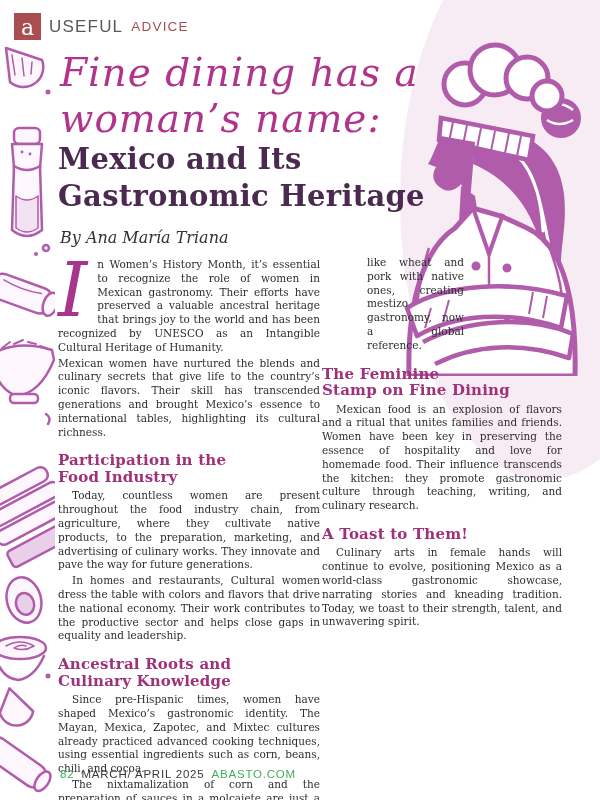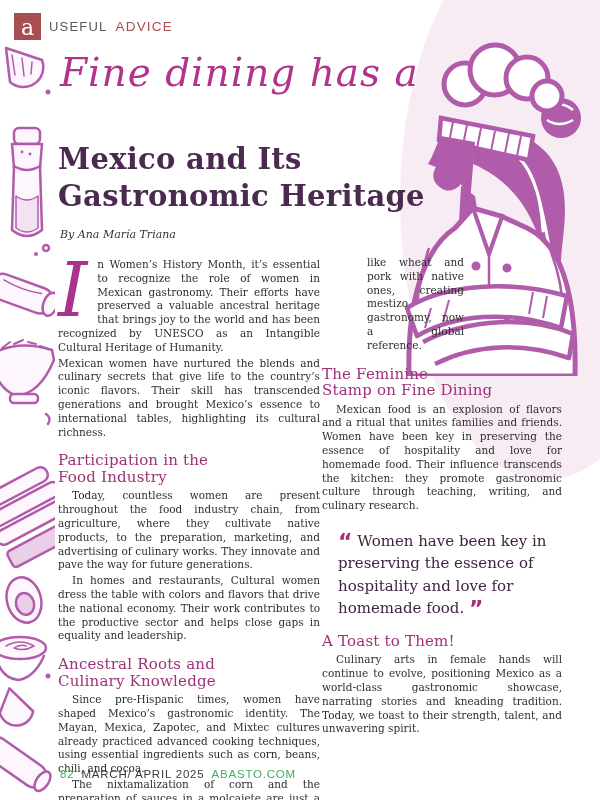--- a/index.html
+++ b/index.html
@@ -8,36 +8,36 @@
   
   .blob{position:absolute;left:400px;top:-80px;width:290px;height:560px;border-radius:50%;
         background:#f8ecf4;z-index:0;}
   .chef{position:absolute;left:383px;top:36px;width:217px;height:340px;z-index:1;}
   .food-strip{position:absolute;left:0;top:0;width:55px;height:800px;z-index:1;}
   
   .kicker{position:absolute;left:14px;top:13px;display:flex;align-items:center;gap:8px;
           font-family:"Liberation Sans", sans-serif;z-index:3;}
   .logo-box{width:27px;height:27px;background:#a84e50;color:#fff;display:flex;align-items:flex-end;
             justify-content:center;font-family:"DejaVu Serif", serif;font-size:22px;line-height:25px;}
-  .kicker-useful{color:#58595b;font-size:13px;letter-spacing:1.2px;}
+  .kicker-useful{color:#58595b;font-size:17px;letter-spacing:1.2px;}
   .kicker-advice{color:#a84e50;font-size:13.5px;letter-spacing:1.2px;font-weight:normal;}
   
   .script-title{position:absolute;left:60px;top:50px;z-index:2;font-style:italic;
                 color:#b0348c;font-size:39px;line-height:46px;letter-spacing:1px;}
   .main-title{position:absolute;left:58px;top:141px;z-index:2;color:#4b2a4f;font-weight:bold;
               font-size:29px;line-height:37px;letter-spacing:0.3px;}
-  .byline{position:absolute;left:60px;top:228px;z-index:2;font-style:italic;font-size:11px;color:#333;}
+  .byline{position:absolute;left:60px;top:228px;z-index:2;font-style:italic;font-size:16px;color:#333;}
   
   .col-left{position:absolute;left:58px;top:258px;width:262px;z-index:2;}
   .col-right{position:absolute;left:322px;top:256px;width:240px;z-index:2;}
   .body-text{font-size:10.5px;line-height:13.8px;text-align:justify;color:#2e2e2e;margin:0 0 2px 0;}
   .indent{text-indent:14px;}
   .dropcap{float:left;font-style:italic;color:#a8348c;font-size:74px;line-height:56px;
            padding:4px 10px 0 0;}
-  .sec-head{font-weight:normal;color:#9e3179;font-size:15px;line-height:16.5px;
+  .sec-head{font-weight:bold;color:#9e3179;font-size:15px;line-height:16.5px;
             margin:13px 0 4px 0;letter-spacing:0.2px;}
   .continuation{width:97px;margin-left:45px;}
   
   .pull-quote{margin:17px 0 10px 16px;width:212px;font-size:15px;line-height:22.5px;
               color:#3f2542;}
   .qmark{color:#a62c7e;font-weight:bold;font-size:22px;line-height:0;vertical-align:-3px;
          font-family:"DejaVu Sans", sans-serif;}
   
   .footer{position:absolute;left:24px;top:768px;display:flex;gap:7px;align-items:baseline;
           font-family:"Liberation Sans", sans-serif;font-size:11.5px;letter-spacing:0.8px;z-index:3;}
@@ -161,20 +161,21 @@
   <div class="kicker">
     <div class="logo-box">
       <span>a</span>
     </div>
     <span class="kicker-useful">USEFUL</span>
     <span class="kicker-advice">ADVICE</span>
   </div>
 
   <div class="script-title">
     <div>Fine dining has a</div>
+    <div>woman’s name:</div>
   </div>
   <div class="main-title">
     <div>Mexico and Its</div>
     <div>Gastronomic Heritage</div>
   </div>
   <div class="byline">By Ana María Triana</div>
 
   <div class="col-left">
     <p class="body-text">
       <span class="dropcap">I</span><span>n Women’s History Month, it’s essential to recognize the role of women in Mexican gastronomy. Their efforts have preserved a valuable ancestral heritage that brings joy to the world and has been recognized by UNESCO as an Intangible Cultural Heritage of Humanity.</span>
@@ -198,25 +199,20 @@
 
   <div class="col-right">
     <p class="body-text continuation">like wheat and pork with native ones, creating mestizo gastronomy, now a global reference.</p>
 
     <div class="sec-head">
       <div>The Feminine</div>
       <div>Stamp on Fine Dining</div>
     </div>
     <p class="body-text indent">Mexican food is an explosion of flavors and a ritual that unites families and friends. Women have been key in preserving the essence of hospitality and love for homemade food. Their influence transcends the kitchen: they promote gastronomic culture through teaching, writing, and culinary research.</p>
 
-    <div class="pull-quote">
-      <span class="qmark">“</span>
-      <span>Women have been key in preserving the essence of hospitality and love for homemade food.</span>
-      <span class="qmark">”</span>
-    </div>
 
     <div class="sec-head">A Toast to Them!</div>
     <p class="body-text indent">Culinary arts in female hands will continue to evolve, positioning Mexico as a world-class gastronomic showcase, narrating stories and kneading tradition. Today, we toast to their strength, talent, and unwavering spirit.</p>
   </div>
 
   <div class="footer">
     <span class="page-num">82</span>
     <span class="issue">MARCH/ APRIL 2025</span>
     <span class="site">ABASTO.COM</span>
   </div>

